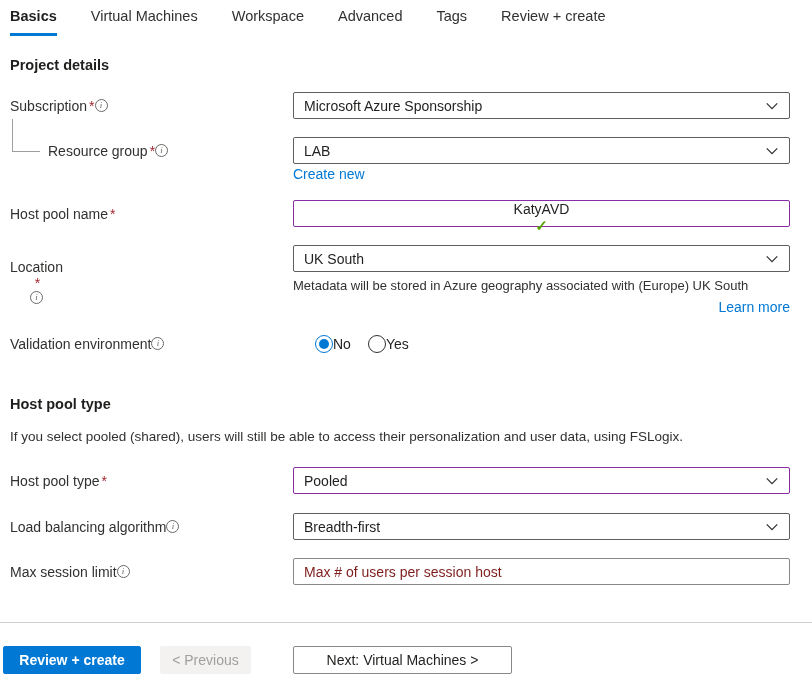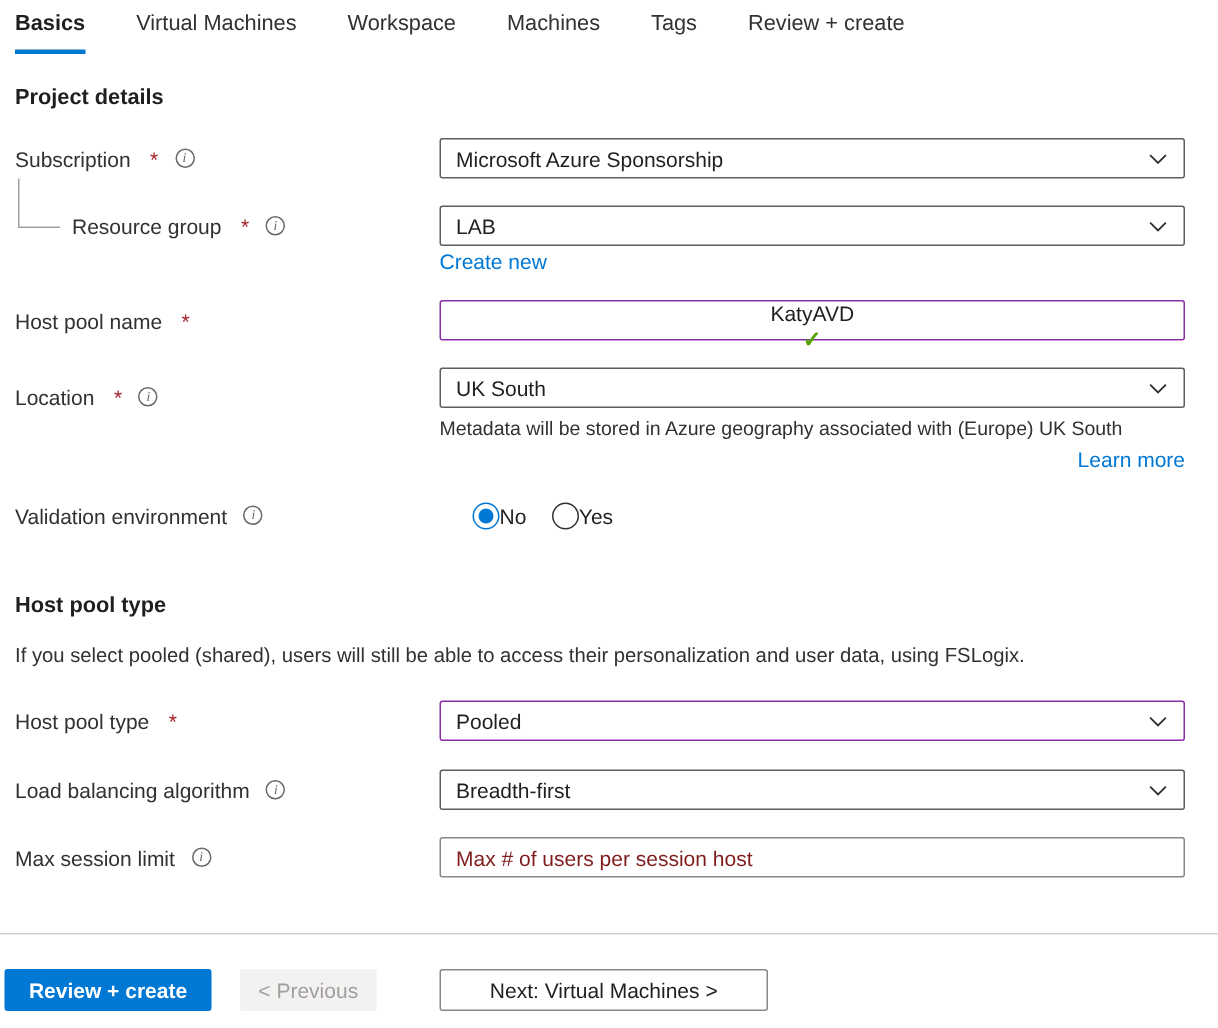--- a/index.html
+++ b/index.html
@@ -10,21 +10,21 @@
   
   .tabbar { position:absolute; top:8px; left:10px; display:flex; gap:34px; font-size:14.5px; }
   .tab { color:#323130; padding-bottom:9px; cursor:pointer; white-space:nowrap; }
   .tab.active { font-weight:bold; color:#201f1e; border-bottom:3px solid #0078d4; }
 
   
   .section-heading { position:absolute; left:10px; font-size:14.5px; font-weight:bold; color:#201f1e; }
   .section-desc { position:absolute; left:10px; font-size:13.5px; color:#323130; }
 
   
-  .label-col { position:absolute; left:10px; height:27px; display:flex; align-items:center; gap:11px; font-size:14px; color:#323130; }
+  .label-col { position:absolute; left:10px; height:27px; display:flex; align-items:center; gap:0; font-size:14px; color:#323130; }
   .label-col.indent { left:48px; }
   .required { color:#a4262c; margin-left:2px; }
   .info-icon { width:13px; height:13px; border:1px solid #6b6966; border-radius:50%; color:#6b6966;
                font-size:9px; line-height:11px; display:inline-flex; align-items:center; justify-content:center;
                font-family:"Liberation Serif", serif; font-style:italic; cursor:default; }
 
   .field { position:absolute; left:293px; width:497px; height:27px; background:#fff;
            border:1px solid #605e5c; border-radius:2px; display:flex; align-items:center;
            justify-content:space-between; padding:0 10px; font-size:14px; color:#201f1e; cursor:pointer; }
   .field.purple { border:1.5px solid #8a2da5; }
@@ -62,21 +62,21 @@
 </style>
 </head>
 <body>
 
 <div class="screen">
 
   <div class="tabbar">
     <div class="tab active">Basics</div>
     <div class="tab">Virtual Machines</div>
     <div class="tab">Workspace</div>
-    <div class="tab">Machines</div>
+    <div class="tab">Advanced</div>
     <div class="tab">Tags</div>
     <div class="tab">Review + create</div>
   </div>
 
   <div class="section-heading" style="top:57px;">Project details</div>
 
   <div class="label-col" style="top:92px;">
     <span>Subscription</span>
       <span class="required">*</span>
     <span class="info-icon">i</span>
@@ -109,21 +109,21 @@
 
   <div class="label-col" style="top:200px;">
     <span>Host pool name</span>
       <span class="required">*</span>
   </div>
   <div class="field purple textbox" style="top:200px;flex-direction:column;">
     <span>KatyAVD</span>
     <span class="check-icon">✓</span>
   </div>
 
-  <div class="label-col" style="top:251px;">
+  <div class="label-col" style="top:259px;flex-direction:column;">
     <span>Location</span>
       <span class="required">*</span>
     <span class="info-icon">i</span>
   </div>
   <div class="field" style="top:245px;">
     <span>UK South</span>
     <span class="chev">
       <svg width="14" height="14" viewBox="0 0 16 16">
           <path d="M2 5 L8 11 L14 5" fill="none" stroke="#323130" stroke-width="1.4"></path>
         </svg>

